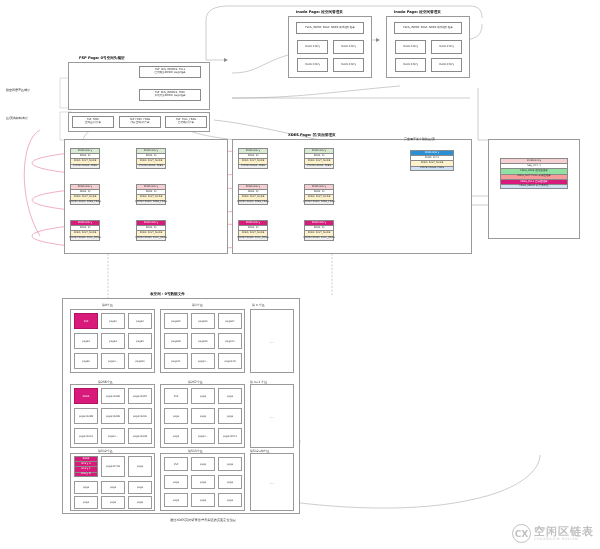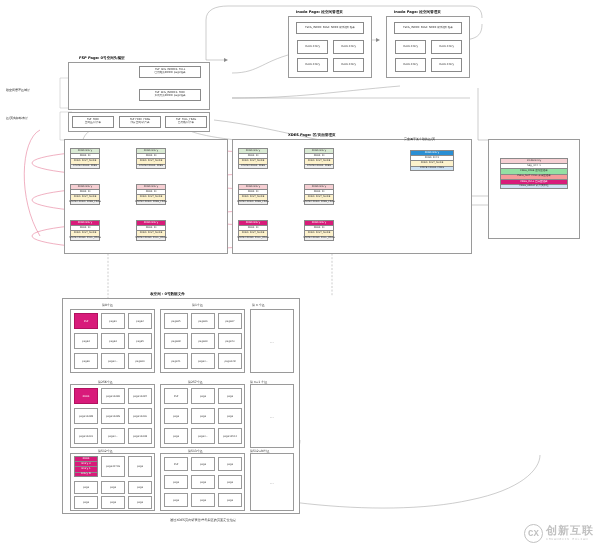--- a/index.html
+++ b/index.html
@@ -34,21 +34,21 @@
   .cell{position:absolute;box-sizing:border-box;border:1px solid #9a9a9a;background:#fff;
         display:flex;align-items:center;justify-content:center;font-size:2.5px;color:#444;}
   .cell.fsp{background:#d81b7a;color:#fff;border-color:#b0125f;}
   .cell.xdes{background:#d81b7a;color:#fff;border-color:#b0125f;}
 
   .stack{position:absolute;width:30px;}
   .stack .row{box-sizing:border-box;border:1px solid #8a8a8a;border-bottom:none;height:5.2px;
               display:flex;align-items:center;justify-content:center;font-size:2.5px;line-height:1;}
   .stack .row:last-child{border-bottom:1px solid #8a8a8a;}
 
-  .wm{position:absolute;right:6px;bottom:6px;display:flex;align-items:center;gap:3px;opacity:.55;font-family:Liberation Mono, monospace;}
+  .wm{position:absolute;right:6px;bottom:6px;display:flex;align-items:center;gap:3px;opacity:.55;}
   .wm .mark{width:17px;height:17px;border-radius:50%;border:1.6px solid #8e8e8e;
             display:flex;align-items:center;justify-content:center;font-size:9px;color:#8e8e8e;font-weight:bold;}
   .wm .wtxt{display:flex;flex-direction:column;line-height:1;}
   .wm .wcn{font-size:11px;color:#8e8e8e;font-weight:bold;letter-spacing:1px;}
   .wm .wen{font-size:3.4px;color:#9e9e9e;letter-spacing:.6px;margin-top:1px;}
 
   .caption{position:absolute;font-size:3.2px;color:#333;white-space:nowrap;}
 </style>
 </head>
 <body>
@@ -340,18 +340,18 @@
   <div class="cell" style="left:218px;top:493px;width:24px;height:14px;">page</div>
 
   <div class="lbl sm" style="left:250px;top:449px;">第512+N个区</div>
   <div class="grp" style="left:250px;top:453px;width:44px;height:58px;display:flex;align-items:center;justify-content:center;font-size:4px;color:#777;">...</div>
 
   <div class="caption" style="left:170px;top:518px;">通过XDES页内链表管理每条区的页面定位信息</div>
 
   <div class="wm">
     <div class="mark">CX</div>
     <div class="wtxt">
-      <div class="wcn">创新互联</div>
+      <div class="wcn">空闲区链表</div>
       <div class="wen">CHUANGXIN HULIAN</div>
     </div>
   </div>
 
 </div>
 
 </body></html>

